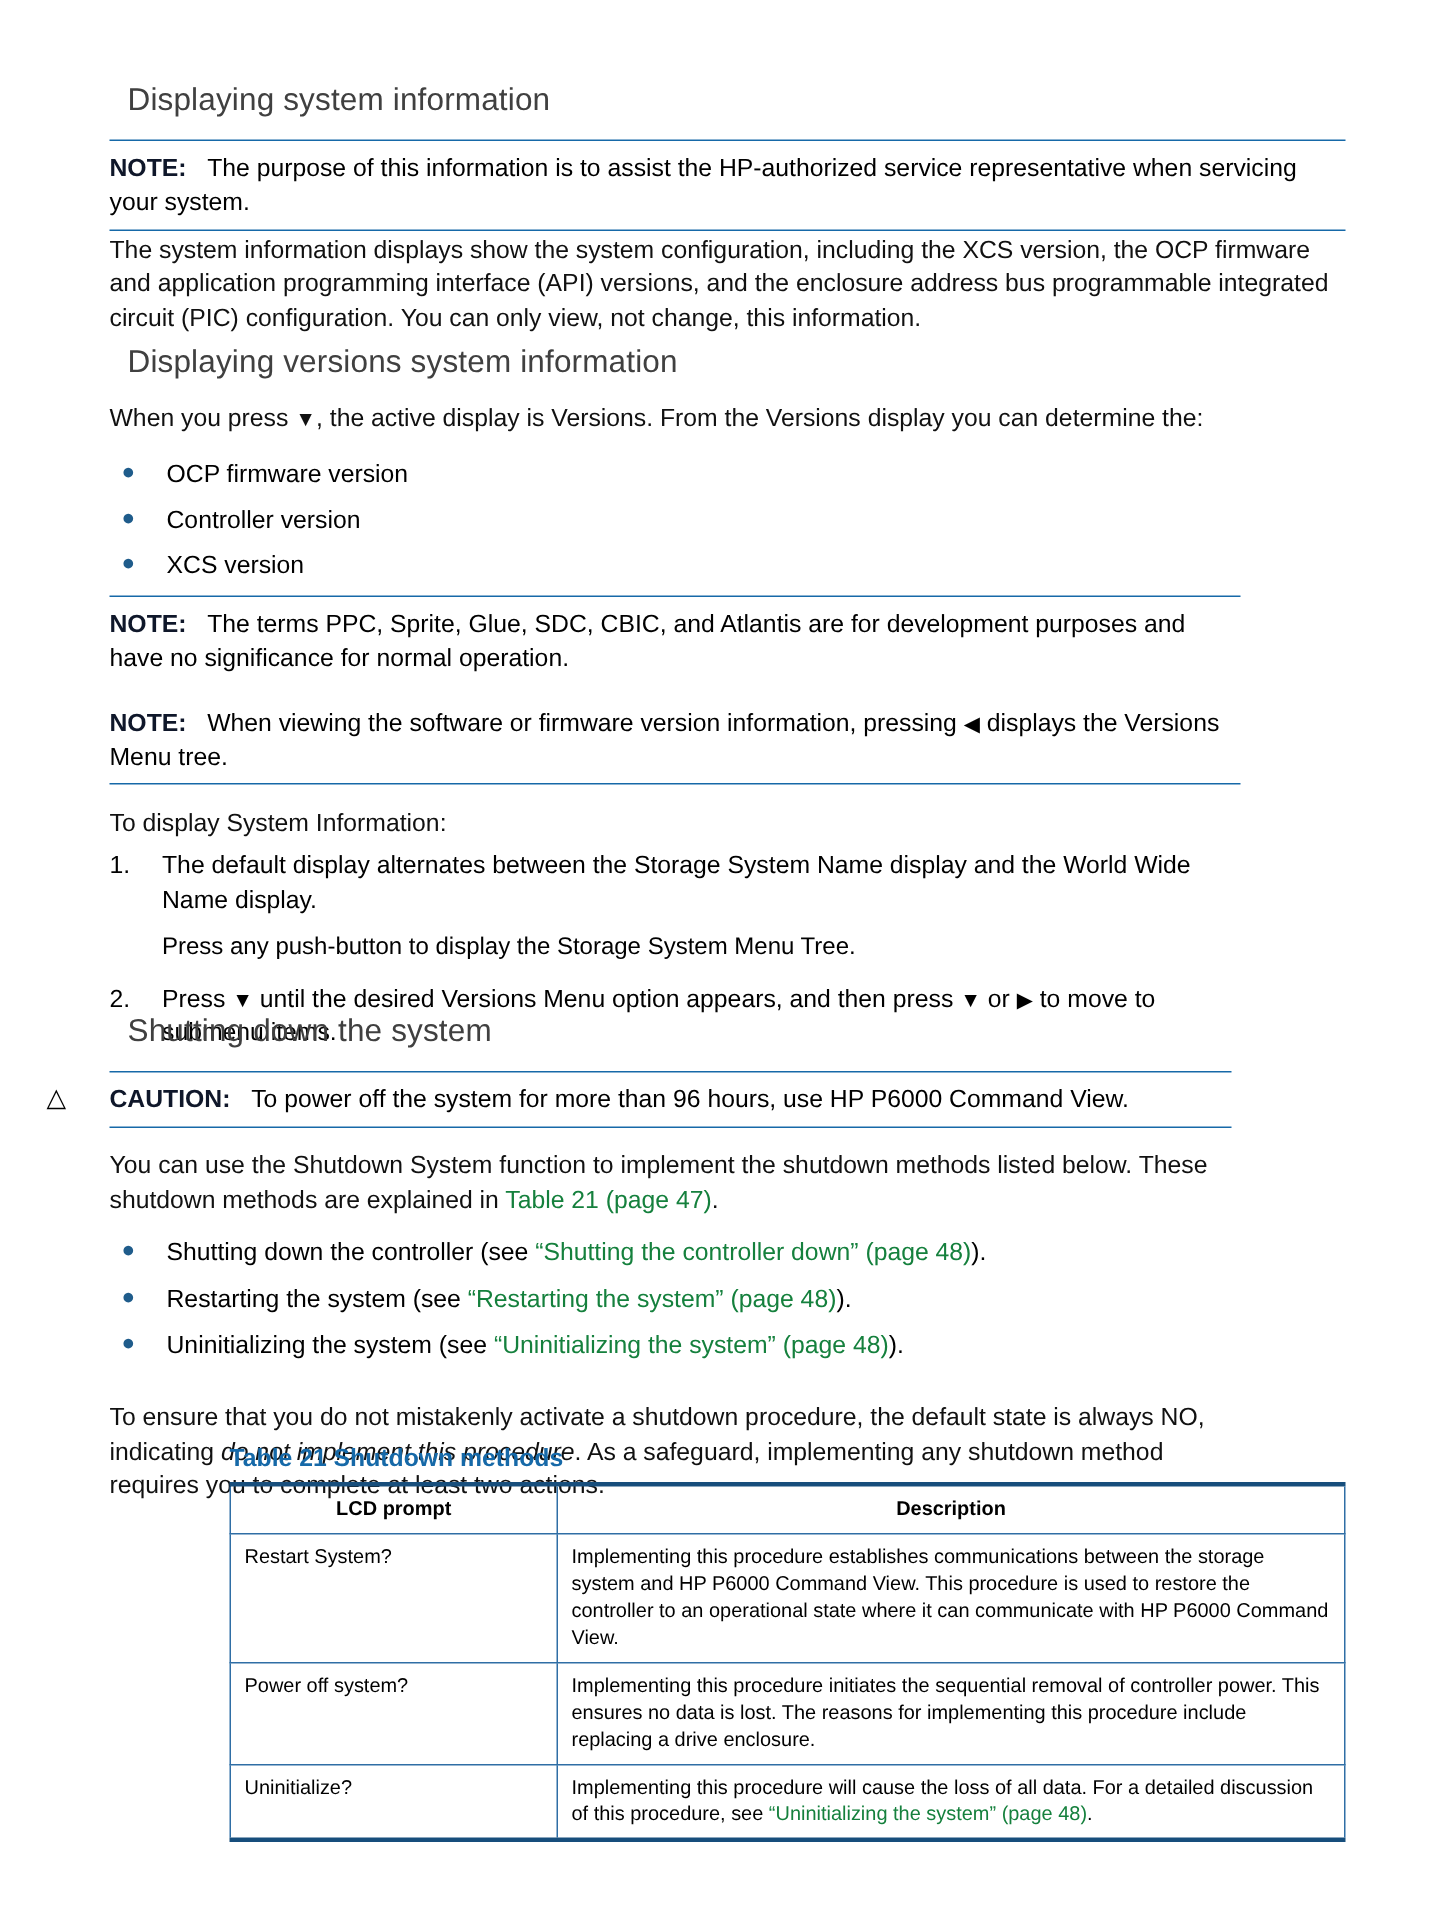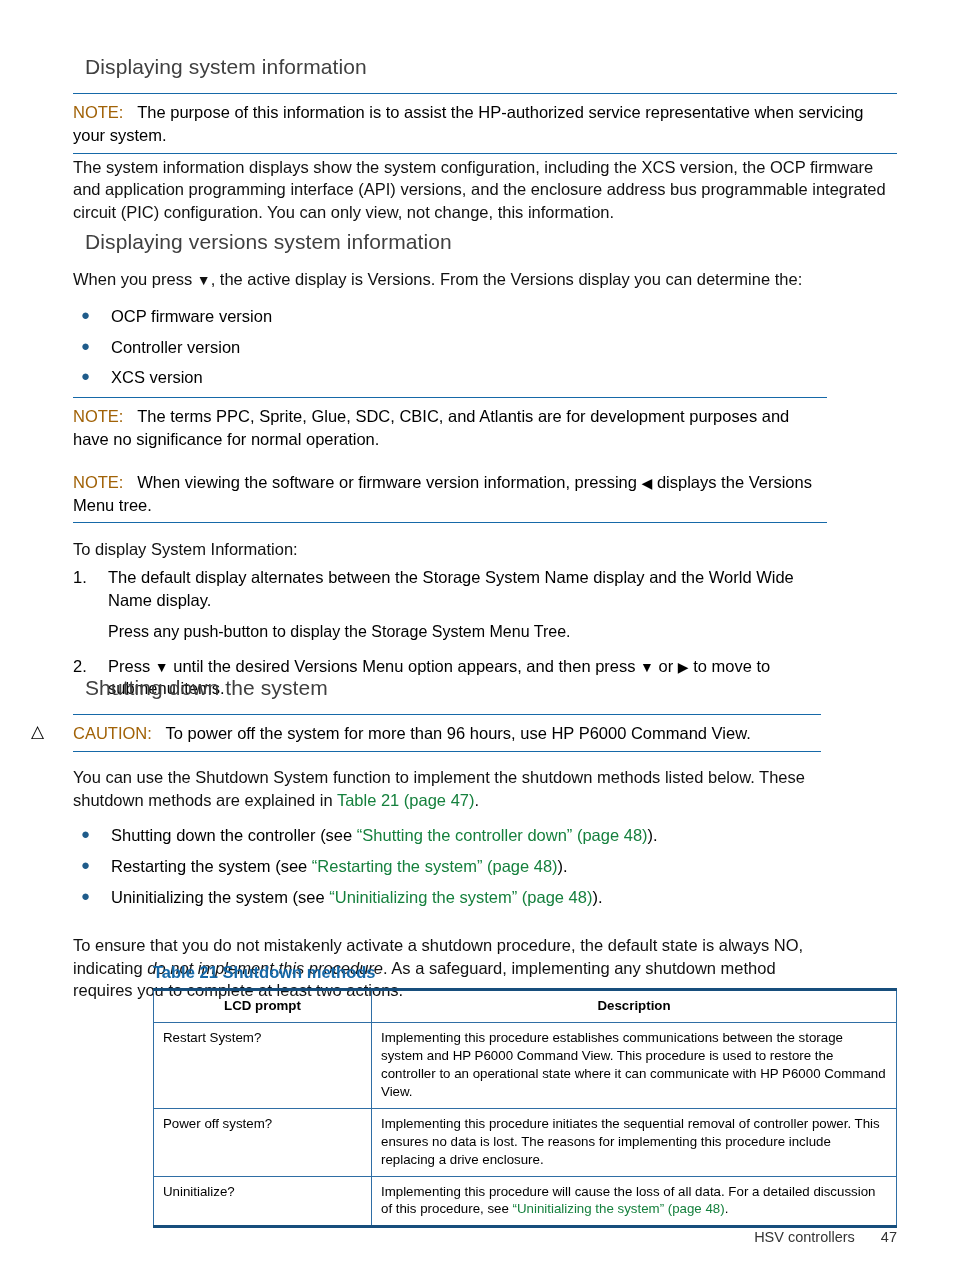--- a/index.html
+++ b/index.html
@@ -51,22 +51,22 @@
   .heading-pad { margin-left: 85px; }
 
   
   .adm {
     position: relative;
     border-top: 1.6px solid #1669a8;
     border-bottom: 1.6px solid #1669a8;
     padding: 7px 0 6px 0;
   }
   .adm-label {
-    color: #a16207;
-    font-weight: normal;
+    color: #0f172a;
+    font-weight: bold;
     font-size: 16.5px;
   }
   .adm-body {
     font-size: 16.5px;
     line-height: 1.38;
   }
   .adm-icon {
     position: absolute;
     left: -42px;
     top: 6px;
@@ -270,17 +270,14 @@
           <td><span>Implementing this procedure initiates the sequential removal of controller power. This ensures no data is lost. The reasons for implementing this procedure include replacing a drive enclosure.</span></td>
         </tr>
         <tr>
           <td class="col-prompt">Uninitialize?</td>
           <td><span>Implementing this procedure will cause the loss of all data. For a detailed discussion of this procedure, see </span><a class="link" href="#">“Uninitializing the system” (page 48)</a><span>.</span></td>
         </tr>
       </tbody>
     </table>
   </div>
 
-  <div class="footer">
-    <span>HSV controllers</span><span class="fnum">47</span>
-  </div>
 
 </div>
 
 </body></html>

